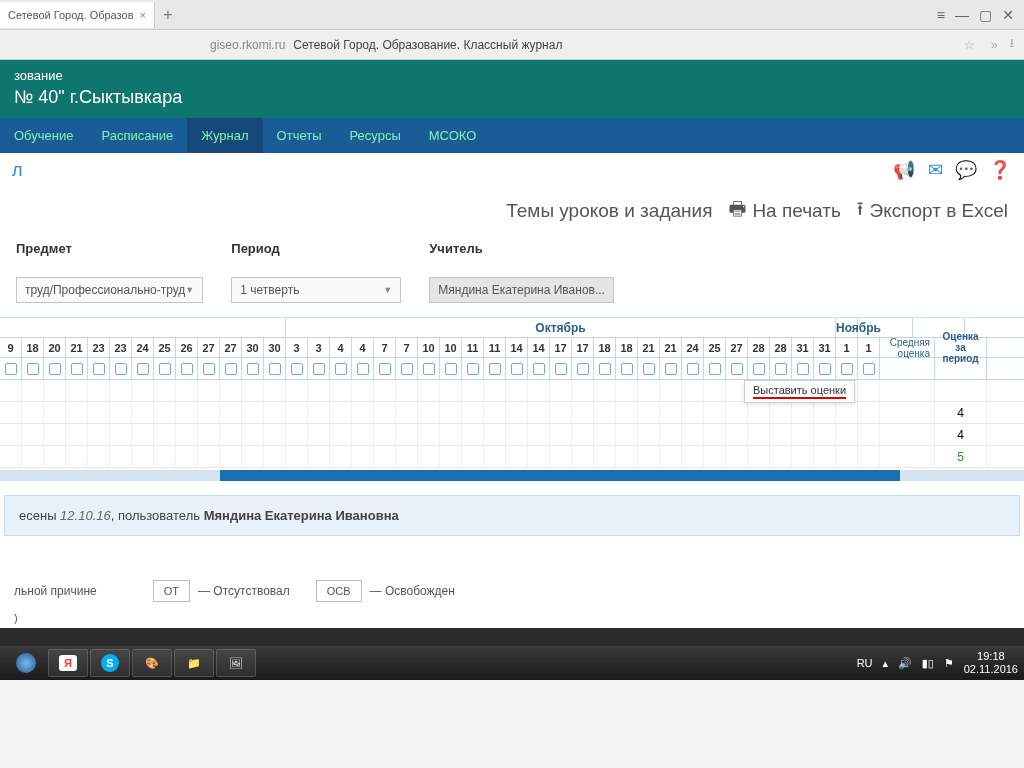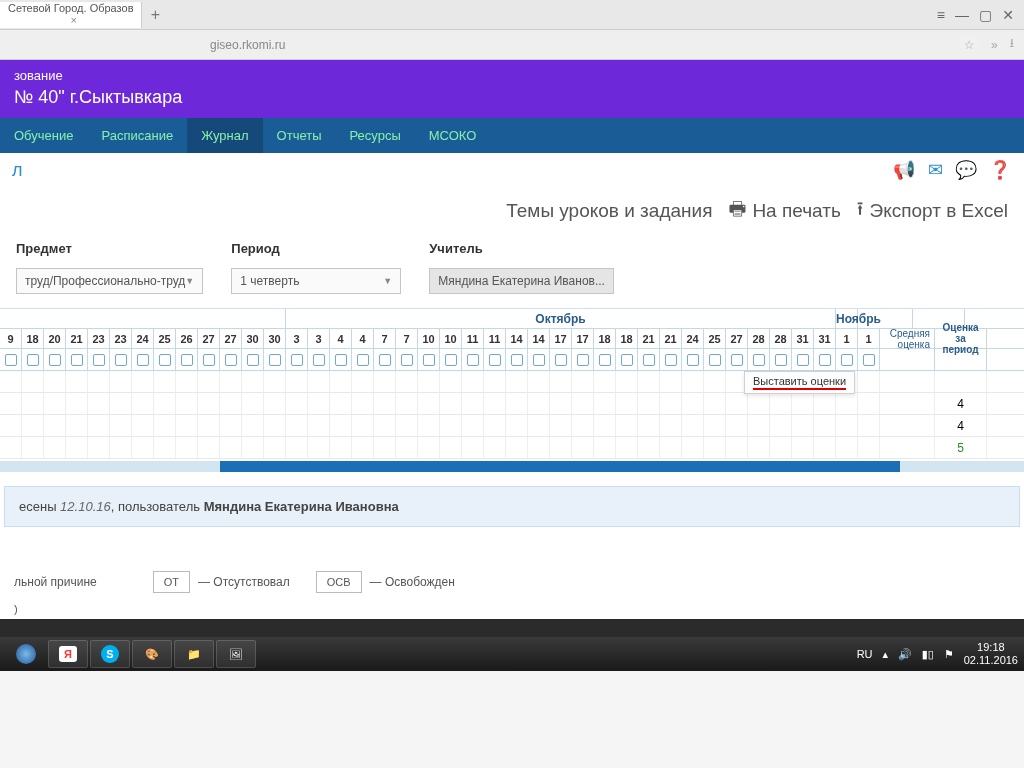--- a/index.html
+++ b/index.html
@@ -1,49 +1,49 @@
 <!DOCTYPE html>
 <html><head>
 <meta charset="utf-8">
 <style>
 * { margin: 0; padding: 0; box-sizing: border-box; font-family: Arial, sans-serif; }
 body { background: #f5f5f5; width: 1024px; height: 768px; overflow: hidden; }
 
 
 .browser-top { background: #e8e8e8; height: 30px; display: flex; align-items: center; border-bottom: 1px solid #ccc; }
-.tab { background: #fff; height: 26px; display: flex; align-items: center; padding: 0 8px; font-size: 11px; color: #555; border-right: 1px solid #ccc; max-width: 160px; flex-direction: column; }
+.tab { background: #fff; height: 26px; display: flex; align-items: center; padding: 0 8px; font-size: 11px; color: #555; border-right: 1px solid #ccc; max-width: 160px; }
 .tab-close { margin-left: 6px; color: #888; cursor: pointer; }
 .tab-add { width: 26px; text-align: center; color: #777; font-size: 16px; cursor: pointer; }
 .browser-ctrl { margin-left: auto; display: flex; gap: 10px; padding-right: 10px; color: #666; font-size: 14px; }
 .browser-ctrl span { cursor: pointer; }
 .addr-bar { background: #efefef; height: 30px; display: flex; align-items: center; padding: 0 10px; font-size: 12px; color: #555; border-bottom: 1px solid #ccc; }
 .addr-url-host { color: #888; margin-left: 200px; margin-right: 8px; }
 .addr-title { color: #444; }
 .addr-right { margin-left: auto; display: flex; gap: 12px; align-items: center; color: #aaa; }
 .star-badge { width: 20px; height: 20px; background: #f0f0f0; border-radius: 3px; display: flex; align-items: center; justify-content: center; }
 
 
-.app-header { background: #6d28d9; color: #fff; padding: 8px 14px 0 14px; }
+.app-header { background: #0f766e; color: #fff; padding: 8px 14px 0 14px; }
 .hdr-row1 { display: flex; justify-content: space-between; align-items: center; font-size: 13px; }
 .hdr-row2 { display: flex; justify-content: space-between; align-items: center; padding: 4px 0 10px; }
 .hdr-left-2 { font-size: 18px; }
 .hdr-right-2 { font-size: 13px; display: flex; align-items: center; gap: 14px; }
 .hdr-right-2 .divider { opacity: .5; }
 .user-icon, .power-icon { font-size: 13px; margin-right: 4px; }
 .nav { background: #1a5d96; display: flex; }
 .nav-item { padding: 10px 14px; font-size: 13px; color: #86efac; cursor: pointer; }
 .nav-item.active { background: #15497a; }
 
 
 .content { background: #fff; }
 .toolbar { display: flex; align-items: center; justify-content: flex-end; padding: 8px 16px; gap: 16px; font-size: 19px; color: #555; }
 .toolbar .tool { display: flex; align-items: center; gap: 6px; cursor: pointer; }
 
 .filters { display: flex; gap: 28px; padding: 6px 16px 14px; }
-.filt { display: flex; flex-direction: column; gap: 12px; }
+.filt { display: flex; flex-direction: column; gap: 21px; }
 .filt label { font-size: 13px; font-weight: bold; color: #333; }
 .sel { border: 1px solid #c5c5c5; background: #fafafa; font-size: 12px; padding: 5px 8px; min-width: 170px; color: #555; cursor: pointer; display: flex; justify-content: space-between; align-items: center; }
 .sel .caret { color: #888; font-size: 9px; }
 .sel.ro { background: #e5e5e5; }
 
 
 .grade-wrap { border-top: 1px solid #cfe1ef; }
 .month-row { display: flex; height: 20px; border-bottom: 1px solid #c2d7e8; }
 .month-cell { border-right: 1px solid #c2d7e8; text-align: center; font-weight: bold; line-height: 20px; font-size: 12px; color: #2a5d8b; }
 .day-row { display: flex; height: 20px; border-bottom: 1px solid #c2d7e8; }
@@ -94,20 +94,21 @@
   <div class="tab-add">+</div>
   <div class="browser-ctrl">
     <span>≡</span>
     <span>—</span>
     <span>▢</span>
     <span>✕</span>
   </div>
 </div>
 <div class="addr-bar">
   <span class="addr-url-host">giseo.rkomi.ru</span>
+  <span class="addr-title">Сетевой Город. Образование. Классный журнал</span>
   <div class="addr-right">
     <span class="star-badge">☆</span>
     <span>»</span>
     <span>⭳</span>
   </div>
 </div>
 
 <div class="app-header">
   <div class="hdr-row1">
     <span>зование</span>

